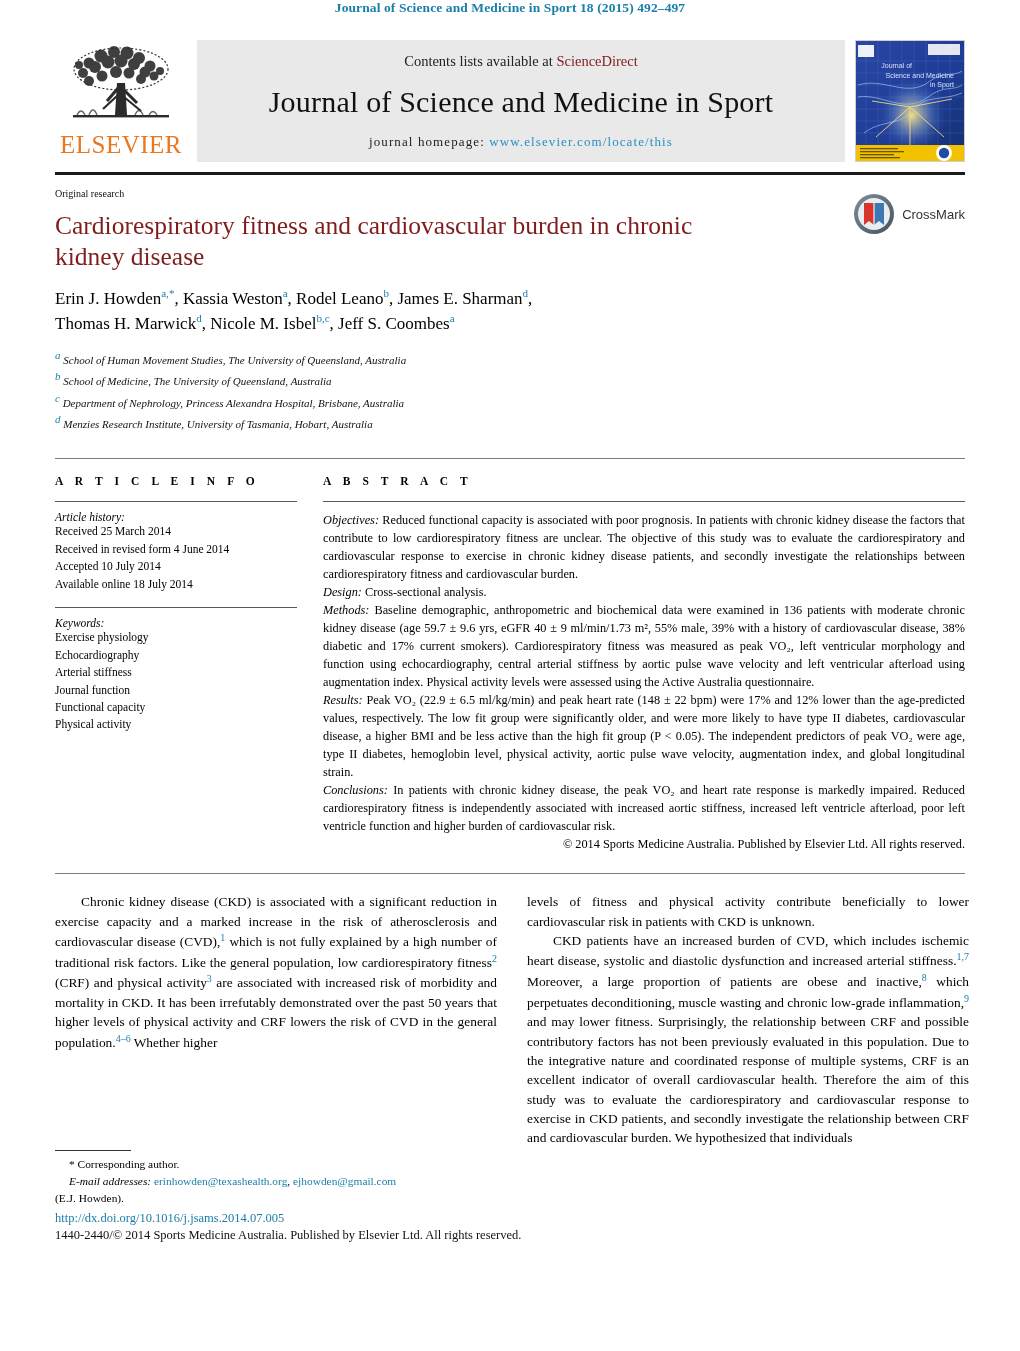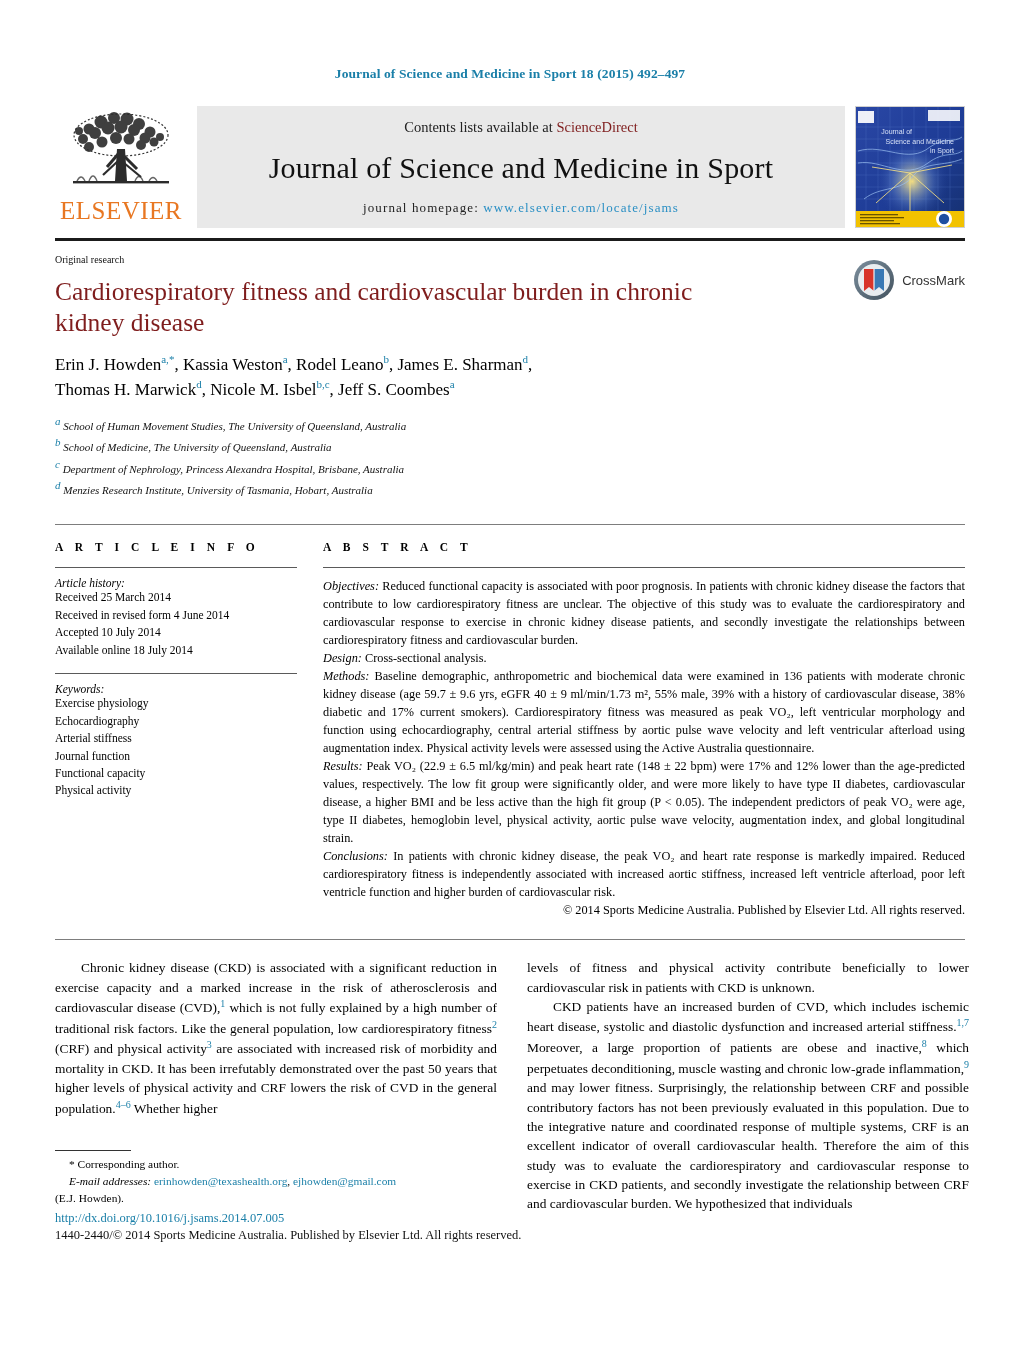--- a/index.html
+++ b/index.html
@@ -15,21 +15,20 @@
     overflow: hidden;
   }
   .page { position: relative; width: 1020px; height: 1351px; padding: 0 55px; }
 
   
   .running-head {
     text-align: center;
     color: #1a7fa8;
     font-size: 13.5px;
     font-weight: bold;
-    padding-top: 66px;
     letter-spacing: .1px;
   }
 
   
   .masthead {
     margin-top: 24px;
     display: flex;
     align-items: stretch;
     height: 122px;
   }
@@ -232,21 +231,21 @@
       </svg>
       <div class="elsevier-word">ELSEVIER</div>
     </div>
 
     <div class="masthead-center">
       <div class="contents-line">
         <span>Contents lists available at </span><span class="sd">ScienceDirect</span>
       </div>
       <div class="journal-title">Journal of Science and Medicine in Sport</div>
       <div class="homepage-line">
-        <span>journal homepage: </span><span class="url">www.elsevier.com/locate/jsams</span>
+        <span>journal homepage: </span><span class="url">www.elsevier.com/locate/this</span>
       </div>
     </div>
 
     <div class="cover-thumb">
       <svg width="108" height="120" viewBox="0 0 108 120">
         <defs>
           <linearGradient id="cvg" x1="0" y1="0" x2="1" y2="1">
             <stop offset="0%" stop-color="#2a47a5"></stop>
             <stop offset="55%" stop-color="#1e3c96"></stop>
             <stop offset="100%" stop-color="#15306f"></stop>

